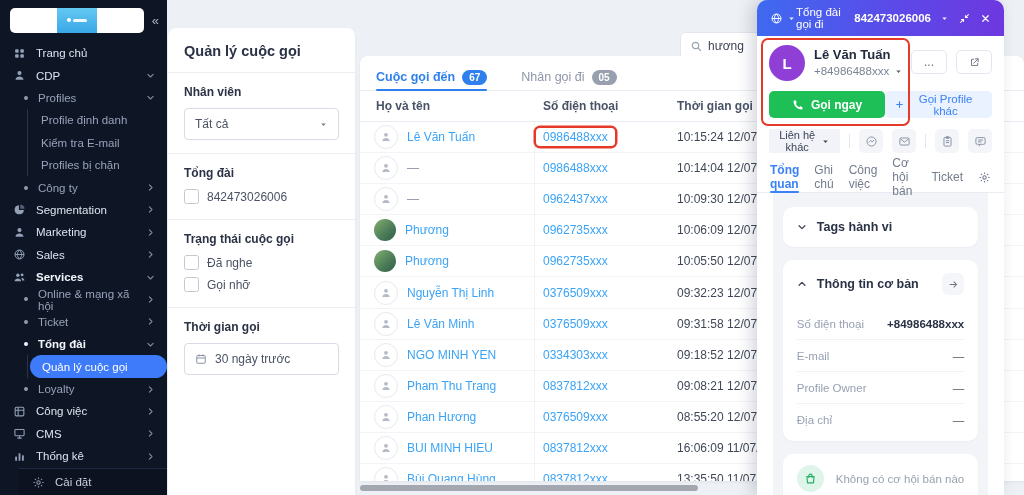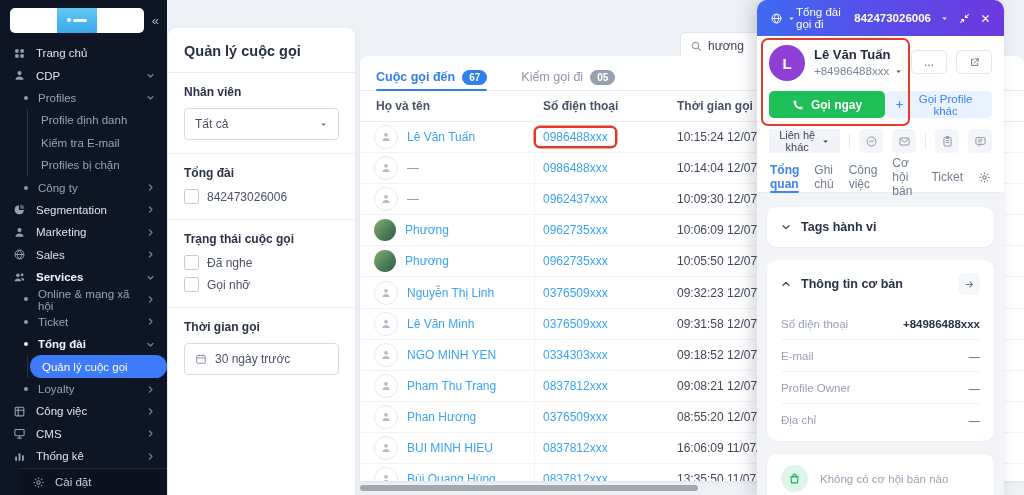--- a/index.html
+++ b/index.html
@@ -80,21 +80,21 @@
   .c-time{flex:1;padding-left:12px;color:#3f4757;white-space:nowrap;}
   .avatar{width:22px;height:22px;border-radius:50%;border:1px solid #e6e9f0;background:#fff;display:flex;
        align-items:center;justify-content:center;color:#b4bac6;flex:0 0 auto;overflow:hidden;}
   .avatar svg{width:12px;height:12px;}
   .avatar.photo{border:none;background:linear-gradient(135deg,#86b06f,#4e7f5a 55%,#2f5d46);}
   .dashname{color:#8a93a5;}
   .phone-val.hl{box-shadow:0 0 0 2.5px #e5392a;border-radius:4px;padding:2px 7px;margin-left:-7px;}
   .hscroll{position:absolute;left:4px;top:485px;width:338px;height:6px;background:#a3a8b0;border-radius:3px;z-index:6;}
   
   .rpanel{position:absolute;left:757px;top:0;width:247px;height:495px;background:#fff;z-index:20;
-       border-radius:10px 10px 0 0;box-shadow:-5px 0 16px rgba(20,30,60,.18);display:flex;flex-direction:column;}
+       border-radius:10px 10px 0 0;box-shadow:-5px 0 16px rgba(20,30,60,.18);display:flex;flex-direction:column;align-items:center;}
   .rp-head{height:36px;flex:0 0 auto;background:linear-gradient(90deg,#3e6af0 0%,#5b4ae8 55%,#6d38df 100%);
        border-radius:10px 10px 0 0;display:flex;align-items:center;color:#fff;padding:0 13px;font-size:11.5px;}
   .rp-head .ic{color:#fff;display:flex;align-items:center;}
   .rp-head .glb svg{width:13px;height:13px;}
   .rp-head .crt{margin-left:4px;opacity:.9;}
   .head-title{margin:0 auto;display:flex;align-items:center;gap:5px;}
   .head-title .num{font-weight:bold;}
   .rp-head .winbtn{margin-left:10px;cursor:pointer;}
   .rp-head .winbtn svg{width:11px;height:11px;}
   .rp-contact{position:relative;padding:9px 12px 0;flex:0 0 auto;}
@@ -432,21 +432,21 @@
         </span>
       <span>hương</span>
     </div>
     <div class="table-card">
       <div class="tabs-row">
         <div class="mtab active">
           <span>Cuộc gọi đến</span>
           <span class="badge">67</span>
         </div>
         <div class="mtab">
-          <span>Kiểm gọi đi</span>
+          <span>Nhân gọi đi</span>
           <span class="badge">05</span>
         </div>
       </div>
       <div class="thead">
         <div class="th th-name">
             <span>Họ và tên</span>
           </div>
         <div class="th th-phone">
             <span>Số điện thoại</span>
           </div>

